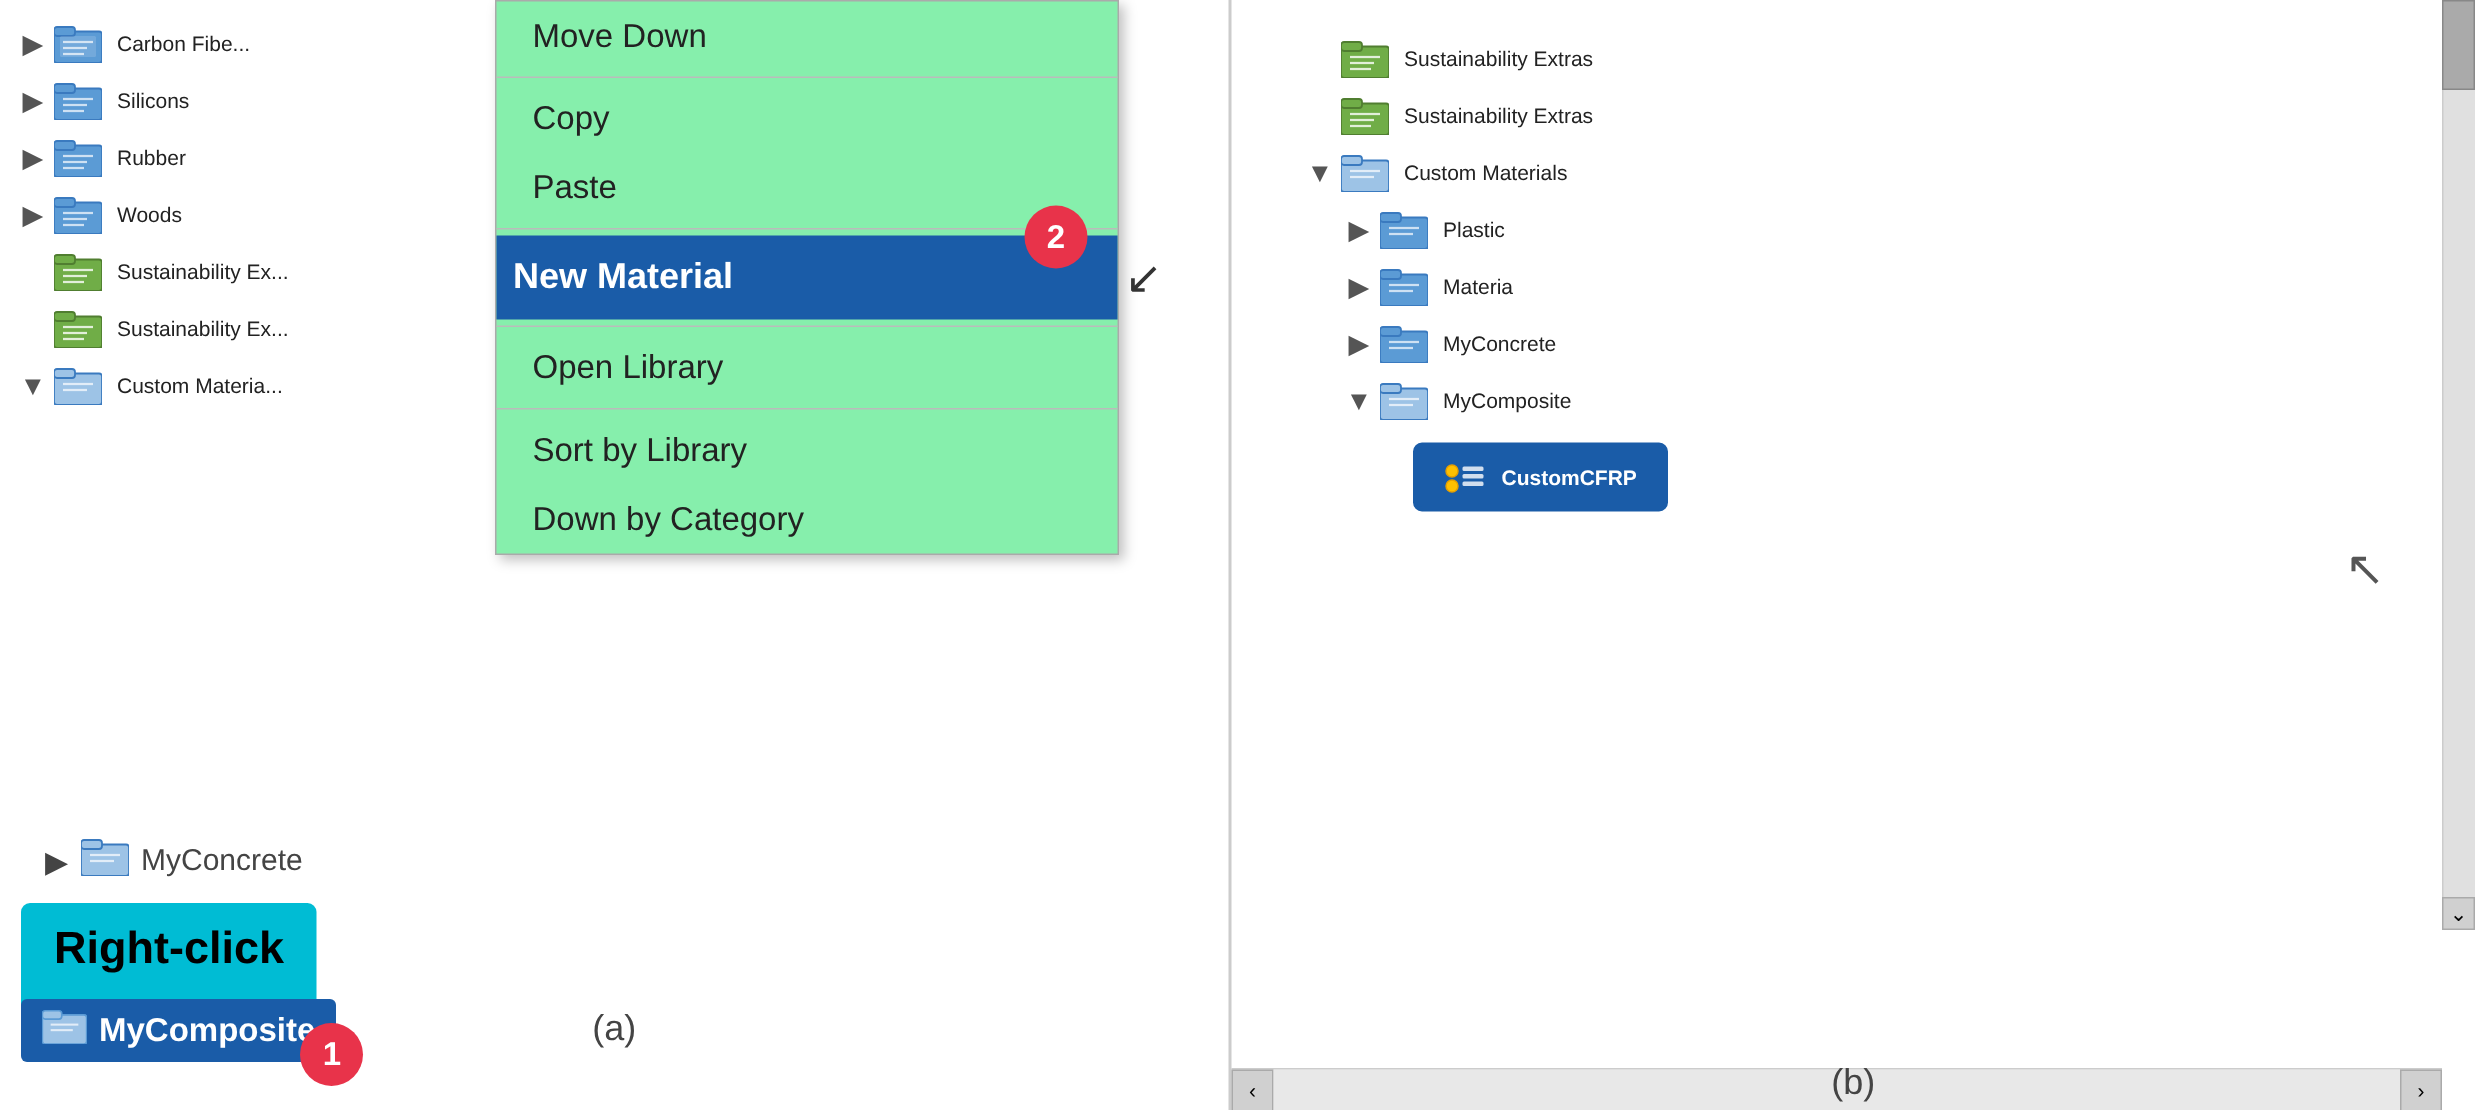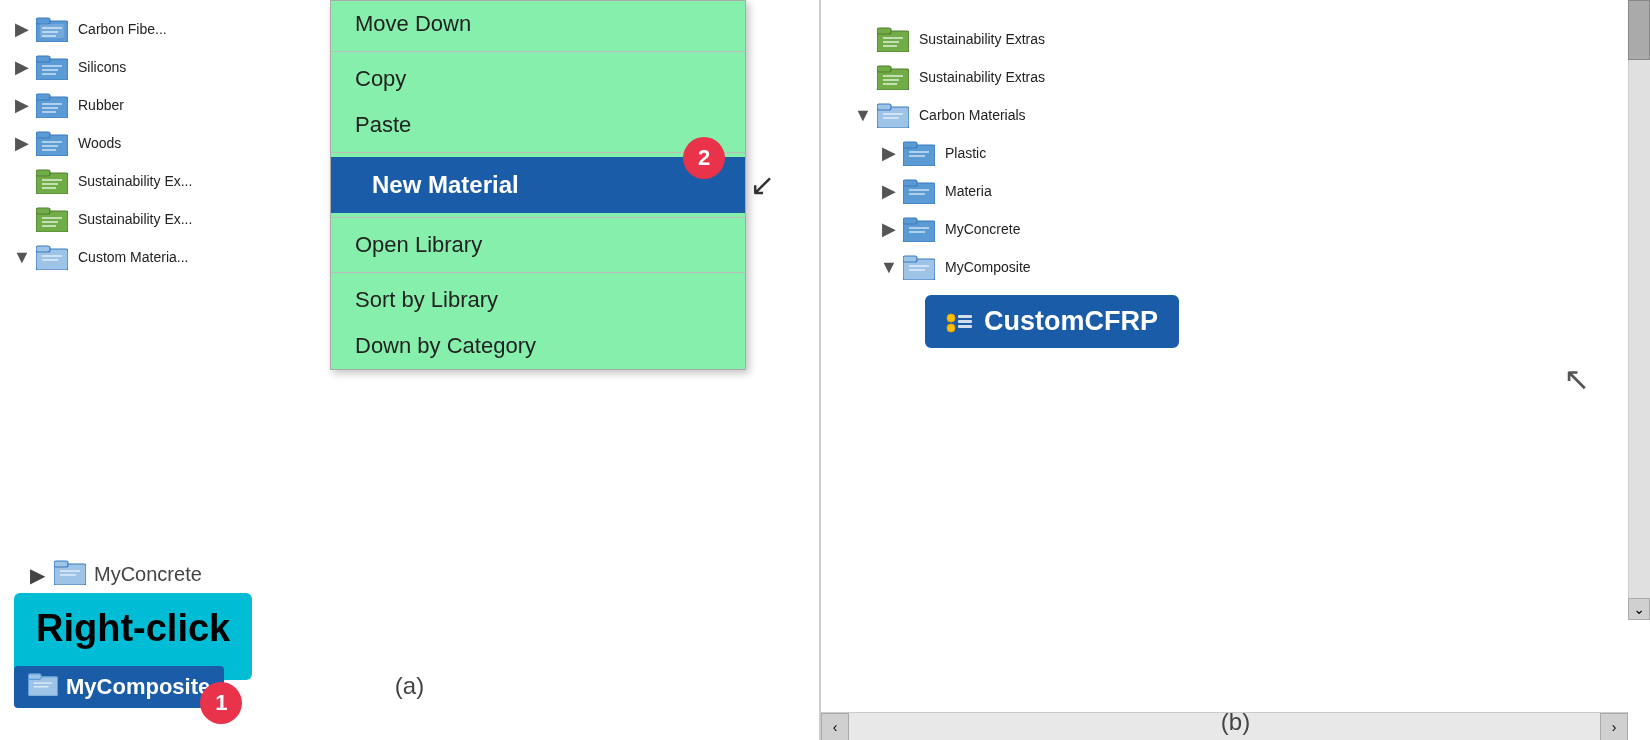--- a/index.html
+++ b/index.html
@@ -96,21 +96,21 @@
     .context-menu-separator {
       height: 1px;
       background: #bbb;
       margin: 4px 0;
     }
     .context-menu-item.highlighted {
       background: #1a5ca8;
       color: #fff;
       font-size: 24px;
       font-weight: 600;
-      padding: 14px 41px;
+      padding: 14px 11px;
       position: relative;
     }
 
     
     .badge {
       display: inline-flex;
       align-items: center;
       justify-content: center;
       width: 42px;
       height: 42px;
@@ -122,21 +122,21 @@
       position: absolute;
     }
 
     
     .right-click-callout {
       position: absolute;
       bottom: 100px;
       left: 20px;
       background: #00bcd4;
       color: #000;
-      font-size: 38px;
+      font-size: 30px;
       font-weight: 900;
       padding: 14px 22px 30px 22px;
       border-radius: 6px;
       z-index: 200;
     }
     .right-click-callout::after {
       content: '';
       position: absolute;
       bottom: 6px;
       left: 50px;
@@ -240,21 +240,21 @@
 
     
     .custom-cfrp-box {
       display: inline-flex;
       align-items: center;
       background: #1a5ca8;
       border: 3px solid #1a5ca8;
       border-radius: 6px;
       padding: 8px 18px;
       color: #fff;
-      font-size: 27px;
+      font-size: 14px;
       font-weight: bold;
     }
 
     
     .folder-green svg { width: 32px; height: 26px; }
 
     .tree-indent-1 { padding-left: 36px; }
     .tree-indent-2 { padding-left: 60px; }
 
     
@@ -424,21 +424,21 @@
         <span>MyComposite</span>
       </span>
       
       <span class="badge" style="position:absolute; bottom:-16px; right:-18px;">1</span>
     </div>
 
     <div class="left-caption">(a)</div>
   </div>
 
   <div class="right-panel">
-    <div style="padding: 10px 20px;">
+    <div style="padding: 10px 37px;">
 
       <div class="tree-item">
         <span class="chevron" style="width:24px;"></span>
         <span class="folder-icon folder-green">
           <svg viewBox="0 0 32 26" fill="none" width="32" height="26">
               <rect x="0" y="5" width="32" height="21" rx="2" fill="#70ad47" stroke="#507e30" stroke-width="1.2"></rect>
               <rect x="0" y="2" width="14" height="6" rx="2" fill="#70ad47" stroke="#507e30" stroke-width="1.2"></rect>
               <line x1="6" y1="12" x2="26" y2="12" stroke="#fff" stroke-width="1.5" opacity="0.8"></line>
               <line x1="6" y1="16" x2="22" y2="16" stroke="#fff" stroke-width="1.5" opacity="0.8"></line>
               <line x1="6" y1="20" x2="20" y2="20" stroke="#fff" stroke-width="1.5" opacity="0.8"></line>
@@ -464,21 +464,21 @@
       <div class="tree-item">
         <span class="chevron-down">▼</span>
         <span class="folder-icon folder-blue">
           <svg viewBox="0 0 32 26" fill="none" width="32" height="26">
               <rect x="0" y="5" width="32" height="21" rx="2" fill="#9dc3e6" stroke="#3a7abf" stroke-width="1.2"></rect>
               <rect x="0" y="2" width="14" height="6" rx="2" fill="#9dc3e6" stroke="#3a7abf" stroke-width="1.2"></rect>
               <line x1="6" y1="12" x2="26" y2="12" stroke="#fff" stroke-width="1.5" opacity="0.7"></line>
               <line x1="6" y1="16" x2="22" y2="16" stroke="#fff" stroke-width="1.5" opacity="0.7"></line>
             </svg>
         </span>
-        <span class="label">Carbon Materials</span>
+        <span class="label">Custom Materials</span>
       </div>
 
       <div class="tree-item tree-indent-1">
         <span class="chevron">▶</span>
         <span class="folder-icon folder-blue">
           <svg viewBox="0 0 32 26" fill="none" width="32" height="26">
               <rect x="0" y="5" width="32" height="21" rx="2" fill="#5b9bd5" stroke="#3a7abf" stroke-width="1.2"></rect>
               <rect x="0" y="2" width="14" height="6" rx="2" fill="#5b9bd5" stroke="#3a7abf" stroke-width="1.2"></rect>
               <line x1="6" y1="12" x2="26" y2="12" stroke="#fff" stroke-width="1.5" opacity="0.7"></line>
               <line x1="6" y1="16" x2="22" y2="16" stroke="#fff" stroke-width="1.5" opacity="0.7"></line>

